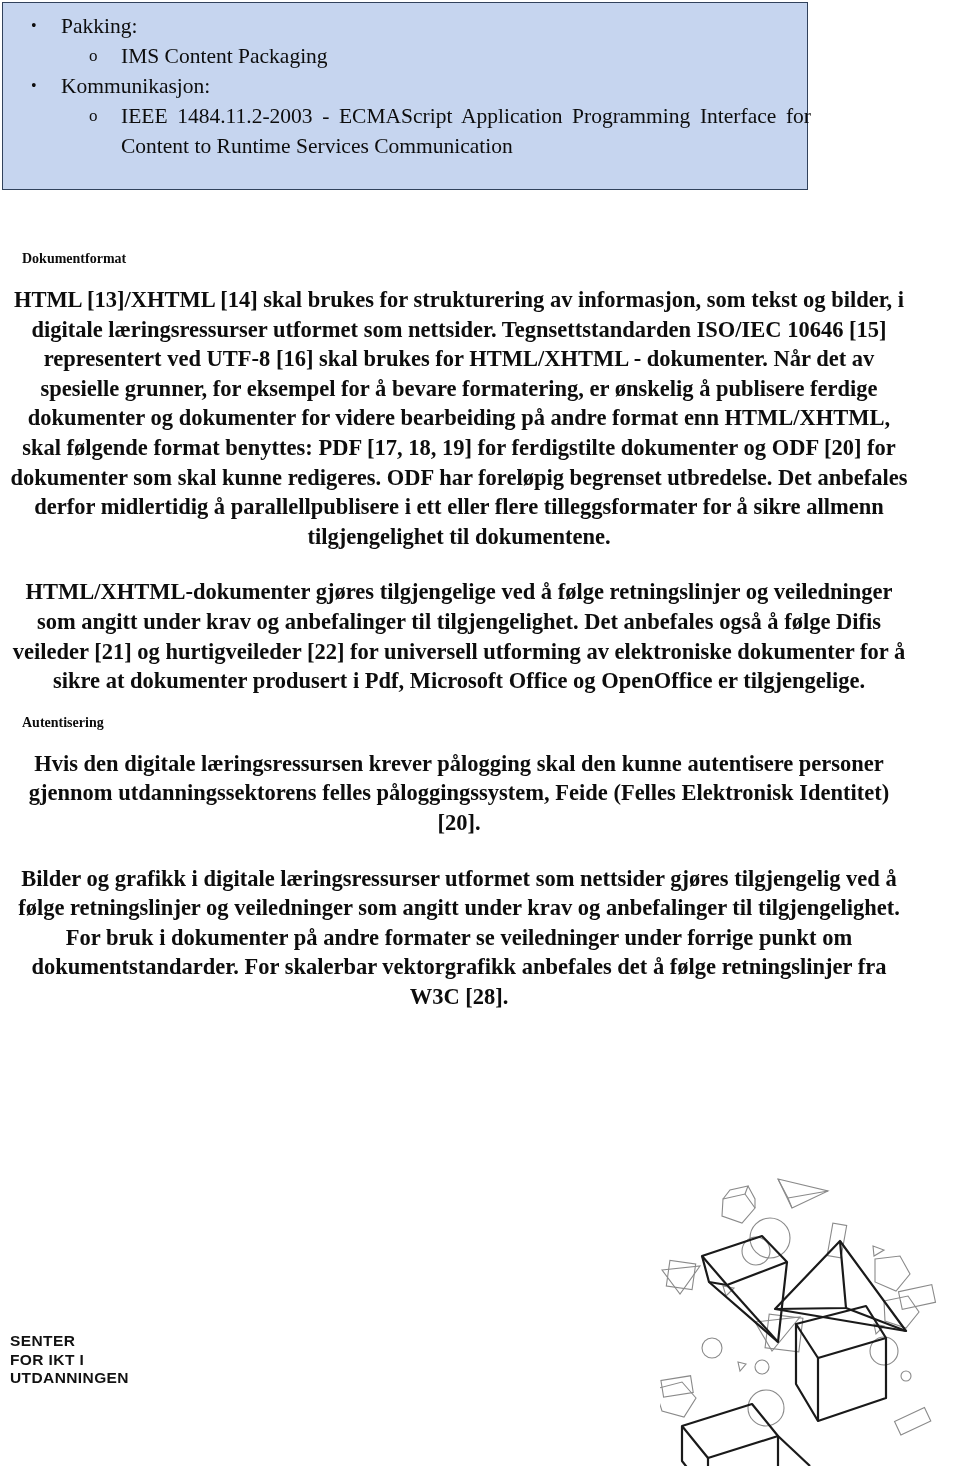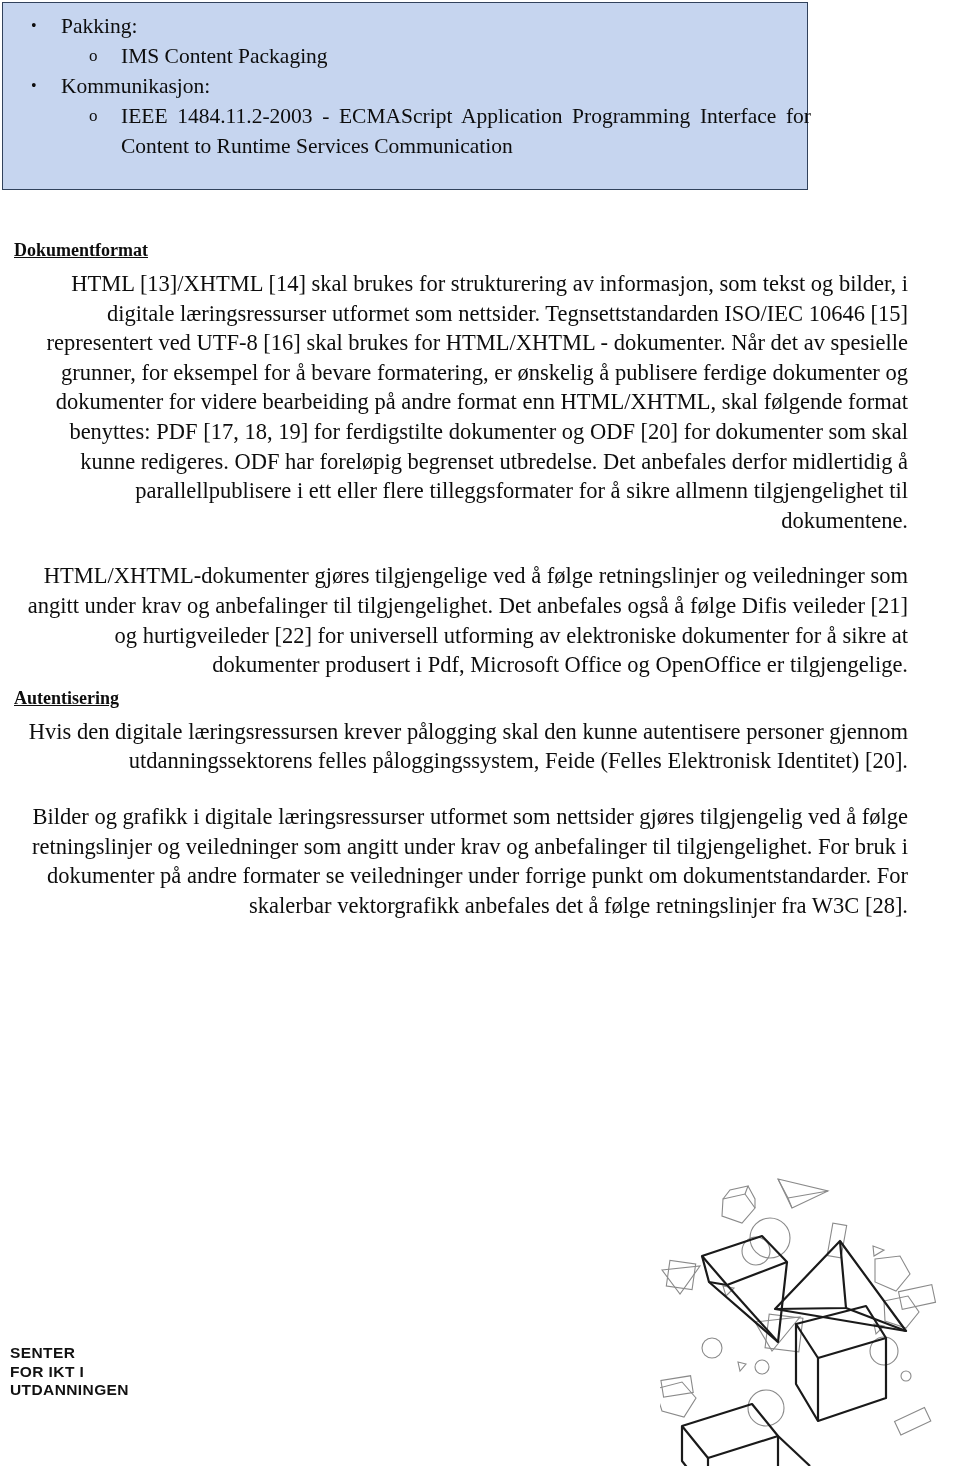--- a/index.html
+++ b/index.html
@@ -78,54 +78,53 @@
   }
 
   
   .content {
     position: absolute;
     left: 10px;
     top: 232px;
     width: 898px;
   }
   h2.section {
-    font-size: 18px;
+    font-size: 14px;
     font-weight: bold;
     line-height: 29px;
-    margin: 4px;
+    margin: 12px;
     padding: 0;
     font-family: "Liberation Serif", "DejaVu Serif", serif;
-    text-decoration: underline;
   }
   p.para {
     font-size: 22.5px;
     line-height: 29.6px;
     margin: 0 0 0 0;
     padding: 0;
-    text-align: right;
+    text-align: center;
+    font-weight: bold;
   }
   p.gap {
     margin-top: 26px;
   }
   .sec-gap {
     margin-top: 28px;
   }
 
   
   .footer-logo {
     position: absolute;
     left: 10px;
     top: 1332px;
     font-family: "Liberation Sans", "DejaVu Sans", sans-serif;
     font-weight: bold;
     font-size: 15.5px;
     line-height: 18.5px;
     letter-spacing: 0.4px;
     color: #111111;
-    margin-top: 12px;
   }
   .deco {
     position: absolute;
     right: 0;
     bottom: 0;
     width: 300px;
     height: 320px;
     pointer-events: none;
   }
   .deco svg { display: block; }

